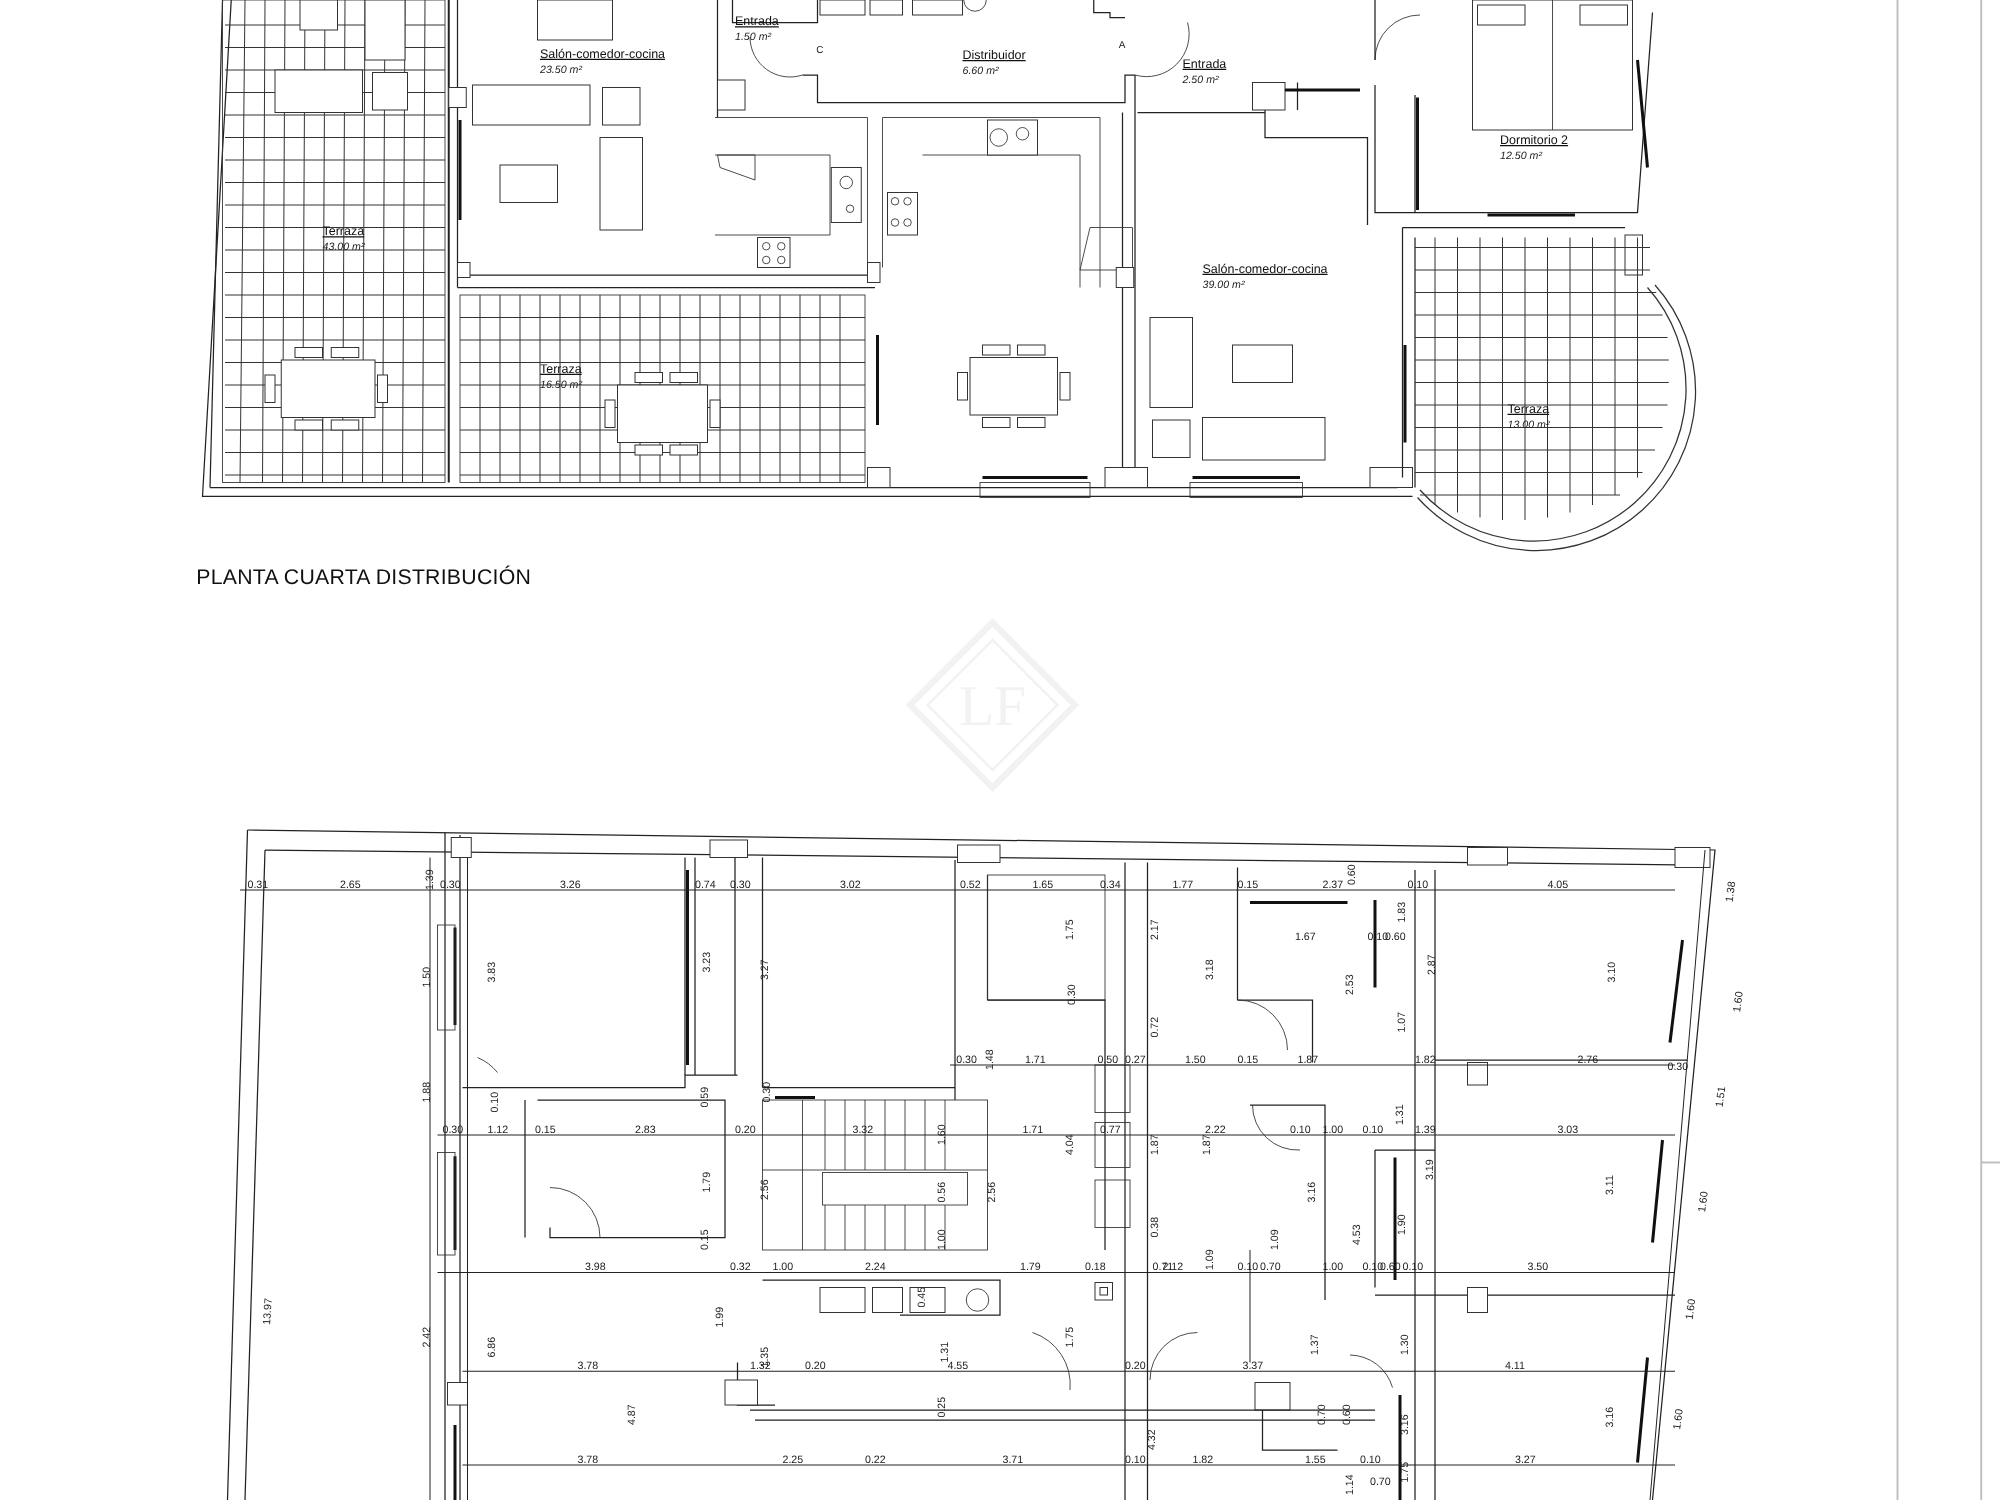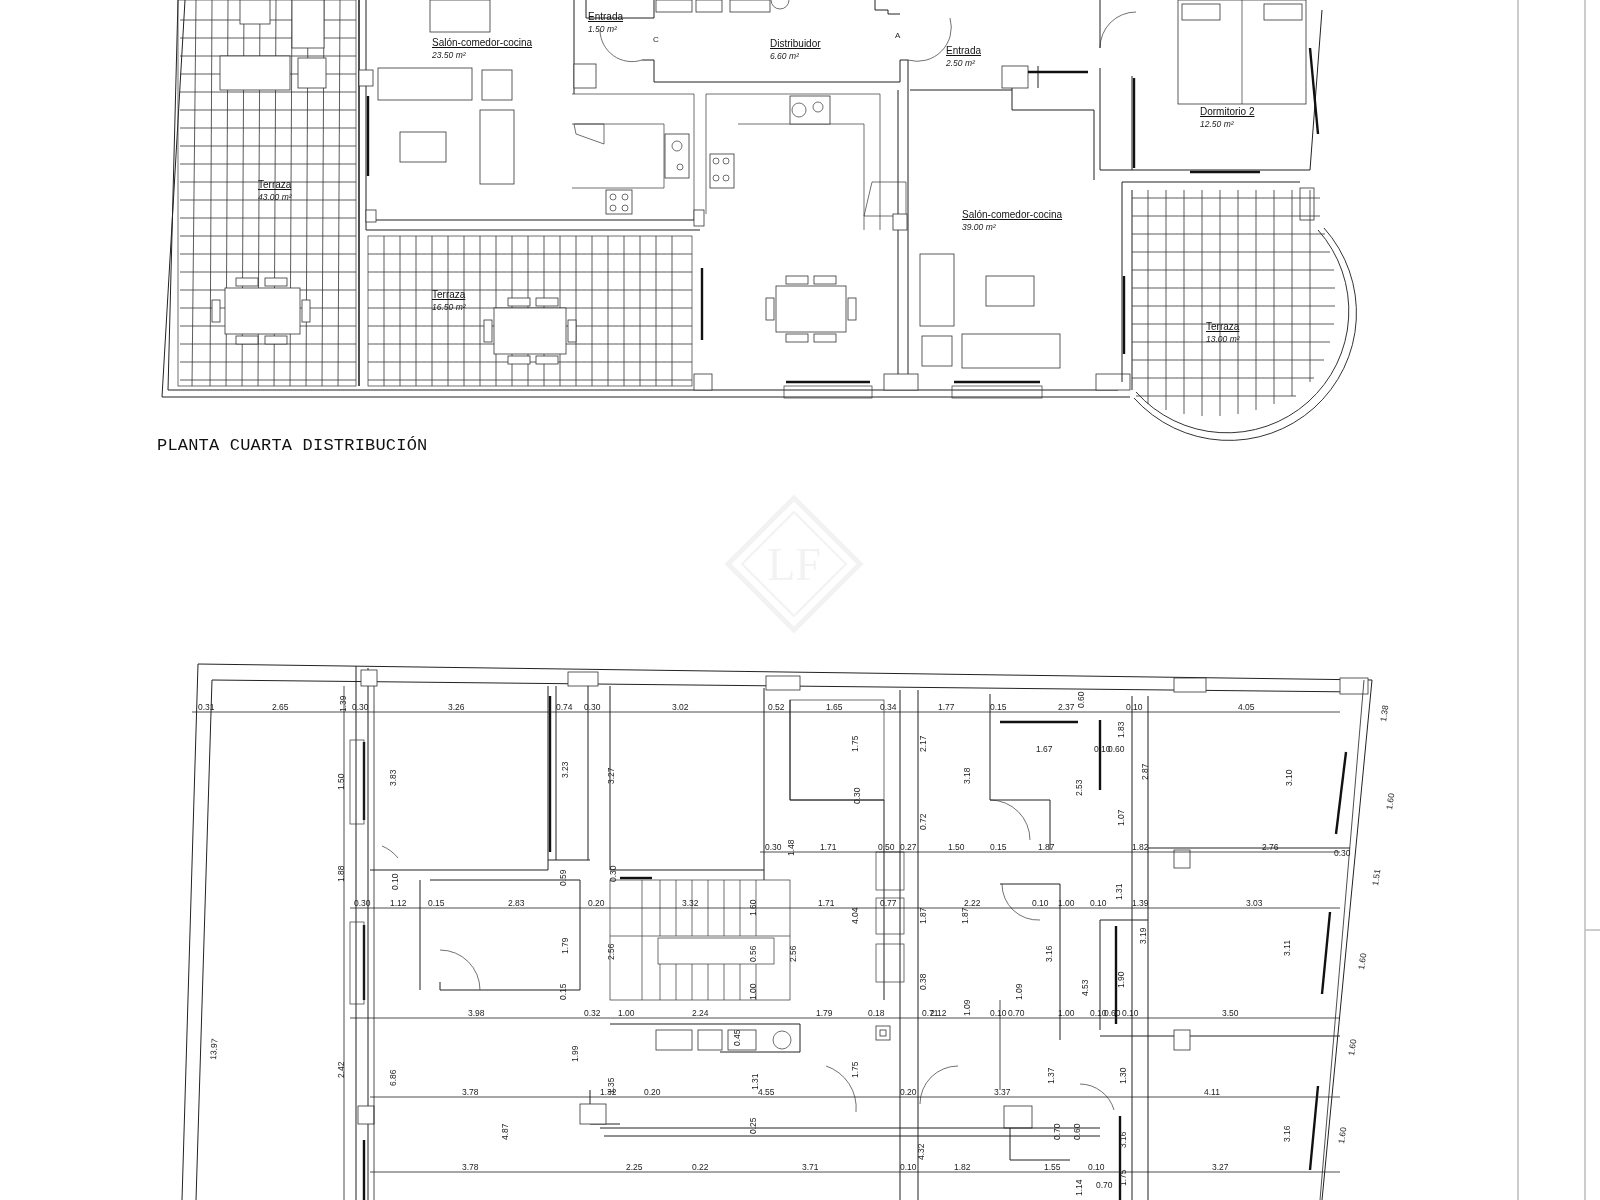--- a/index.html
+++ b/index.html
@@ -3,21 +3,21 @@
 <meta charset="utf-8">
 <style>
   html, body { margin: 0; padding: 0; background: #ffffff; }
   body { width: 1600px; height: 1200px; position: relative; overflow: hidden; font-family: "Liberation Sans", sans-serif; }
   .sheet { position: absolute; left: 0; top: 0; width: 1600px; height: 1200px; }
   svg { position: absolute; left: 0; top: 0; }
   .room-label { font-family: "Liberation Sans", sans-serif; font-size: 10px; fill: #111; text-decoration: underline; }
   .room-area { font-family: "Liberation Sans", sans-serif; font-size: 8.5px; font-style: italic; fill: #222; }
   .marker { font-family: "Liberation Sans", sans-serif; font-size: 8px; fill: #222; }
   .dim { font-family: "Liberation Sans", sans-serif; font-size: 8.5px; fill: #222; }
-  .plan-title { position: absolute; left: 157px; top: 436px; font-family: Liberation Mono, monospace; font-size: 17px; color: #111; letter-spacing: 0.2px; }
+  .plan-title { position: absolute; left: 157px; top: 452px; font-family: Liberation Sans, sans-serif; font-size: 17px; color: #111; letter-spacing: 0.2px; }
   .wall { stroke: #222; stroke-width: 1; fill: none; }
   .wall2 { stroke: #222; stroke-width: 1.6; fill: none; }
   .thin { stroke: #333; stroke-width: 0.7; fill: none; }
   .tile { stroke: #333; stroke-width: 0.8; }
   .furn { stroke: #333; stroke-width: 0.8; fill: #fff; }
   .win { stroke: #111; stroke-width: 2.4; }
   .dl { stroke: #222; stroke-width: 0.8; }
   .frame { stroke: #bdbdbd; stroke-width: 1.5; }
   .watermark { position: absolute; left: 724px; top: 494px; width: 140px; height: 140px; opacity: 0.12; }
 </style>

